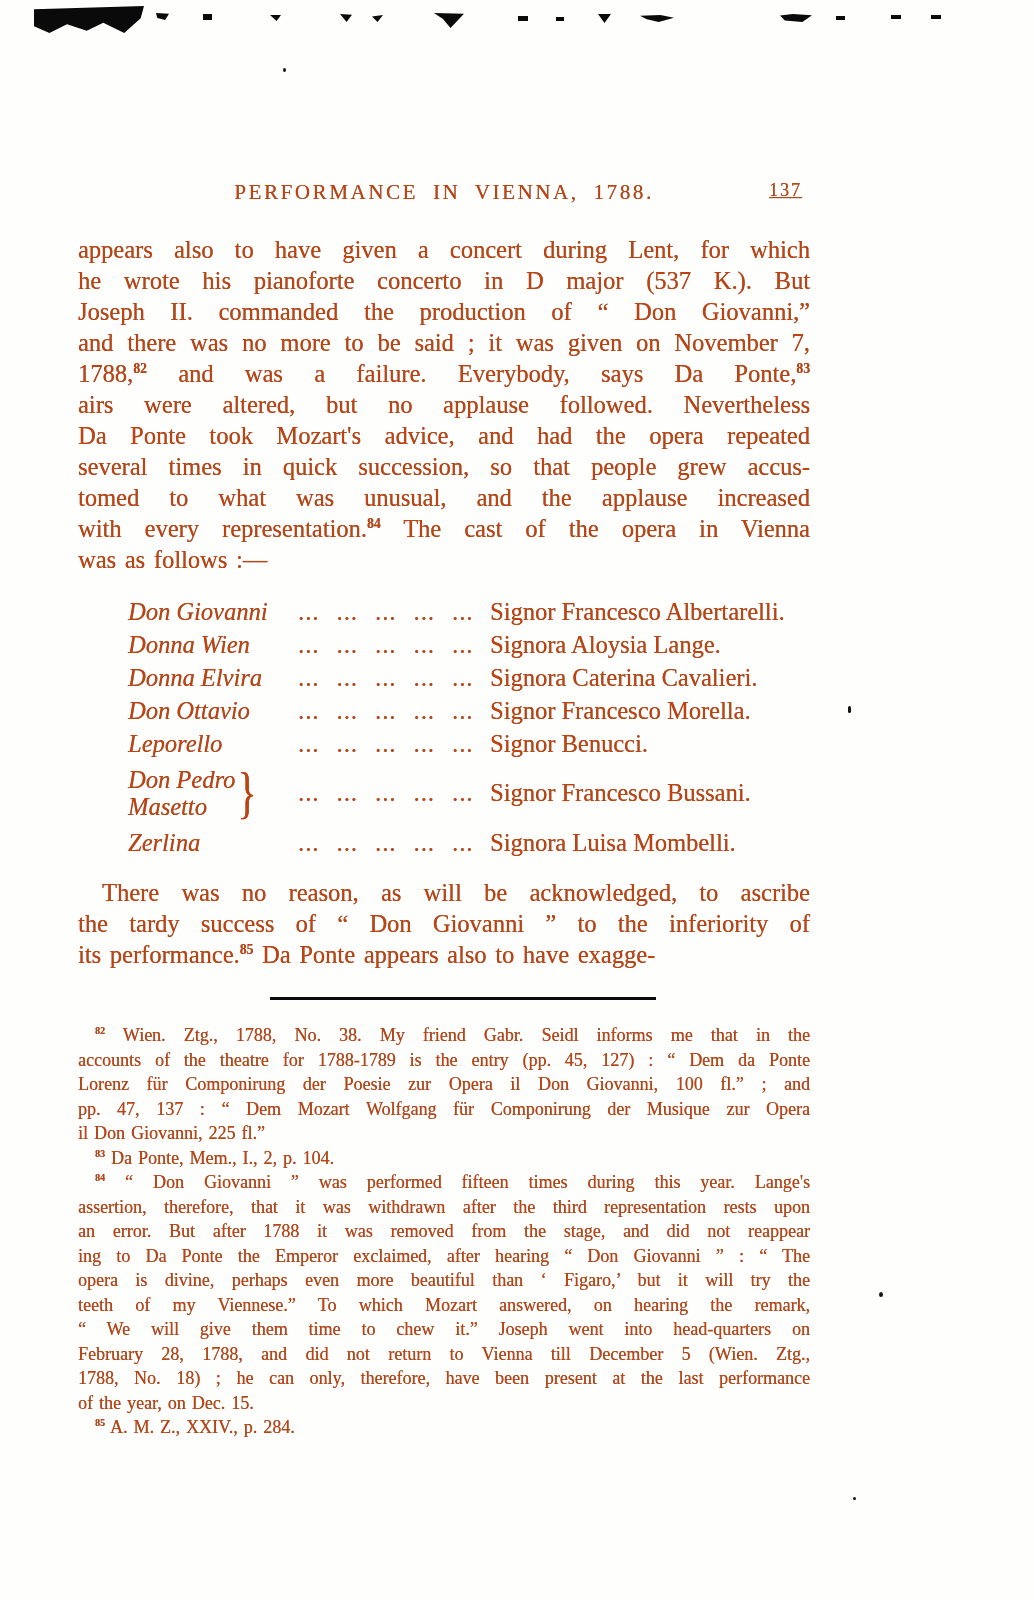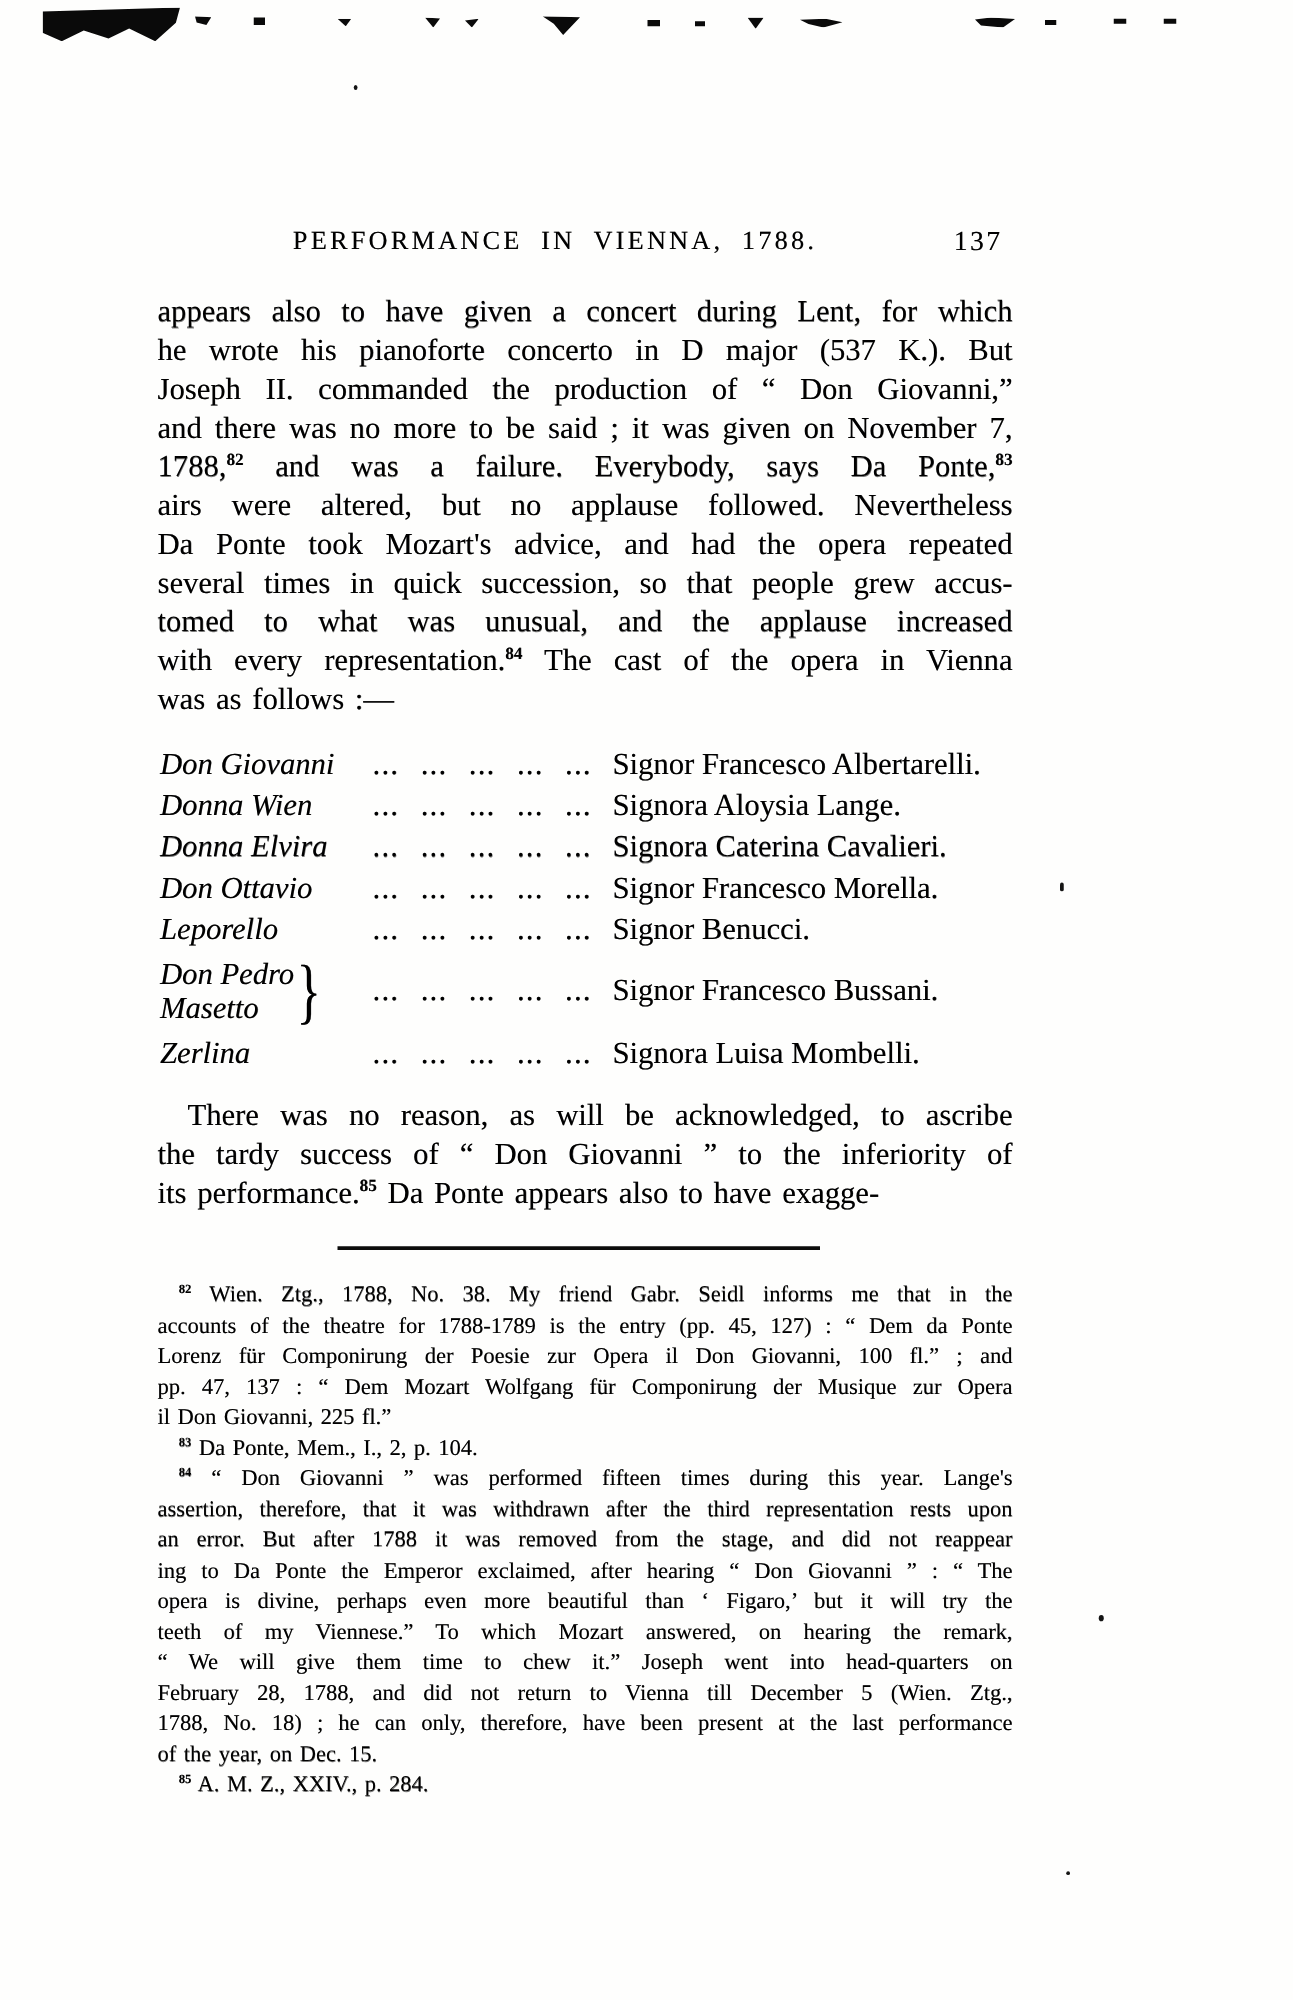--- a/index.html
+++ b/index.html
@@ -1,41 +1,41 @@
 <!DOCTYPE html>
 <html><head>
 <meta charset="utf-8">
 <style>
   html,body{margin:0;padding:0;background:#e8e8e4;}
   .page{
     position:relative;width:1034px;height:1600px;margin:0 auto;
-    background:#fefefd;color:#000000;overflow:hidden;
+    background:#fefefd;color:#c2410c;overflow:hidden;
     font-family:"Liberation Serif","DejaVu Serif",serif;
     text-shadow:0.25px 0.25px 0 rgba(10,10,10,.55);
   }
   
   .torn-strip{position:absolute;top:0;left:0;width:100%;height:40px;}
   .torn-strip .blob{position:absolute;background:#0a0a0a;}
   .speck{position:absolute;background:#141414;border-radius:50%;}
   
   .running-head{
     position:relative;margin:180px 224px 0 78px;height:30px;
     text-align:center;
   }
   .rh-title{
     font-size:21px;letter-spacing:2.6px;word-spacing:7px;
     font-variant:small-caps;text-transform:uppercase;
   }
-  .rh-num{position:absolute;right:8px;top:0;font-size:22px;letter-spacing:2px;}
+  .rh-num{position:absolute;right:8px;top:0;font-size:18px;letter-spacing:2px;text-decoration:underline;}
   
   .body-text{
     margin:24px 224px 0 78px;font-size:24.5px;line-height:31px;
     text-align:justify;word-spacing:2.5px;
   }
-  .tline{text-align:justify;text-align-last:justify;text-justify:inter-word;margin-left:48px;}
+  .tline{text-align:justify;text-align-last:justify;text-justify:inter-word;}
   .tline.last{text-align-last:left;}
   .tline.indent{text-indent:24px;}
   sup{font-size:0.56em;line-height:0;vertical-align:super;letter-spacing:0;font-weight:600;}
   
   .cast{margin:20px 224px 12px 128px;font-size:24.5px;}
   .cast-row{display:flex;align-items:baseline;height:33px;line-height:33px;}
   .cast-row.double{height:66px;align-items:center;line-height:normal;}
   .role-box{width:170px;flex:none;font-style:italic;}
   .double .role-box{display:flex;align-items:center;}
   .role-lines{display:flex;flex-direction:column;}

